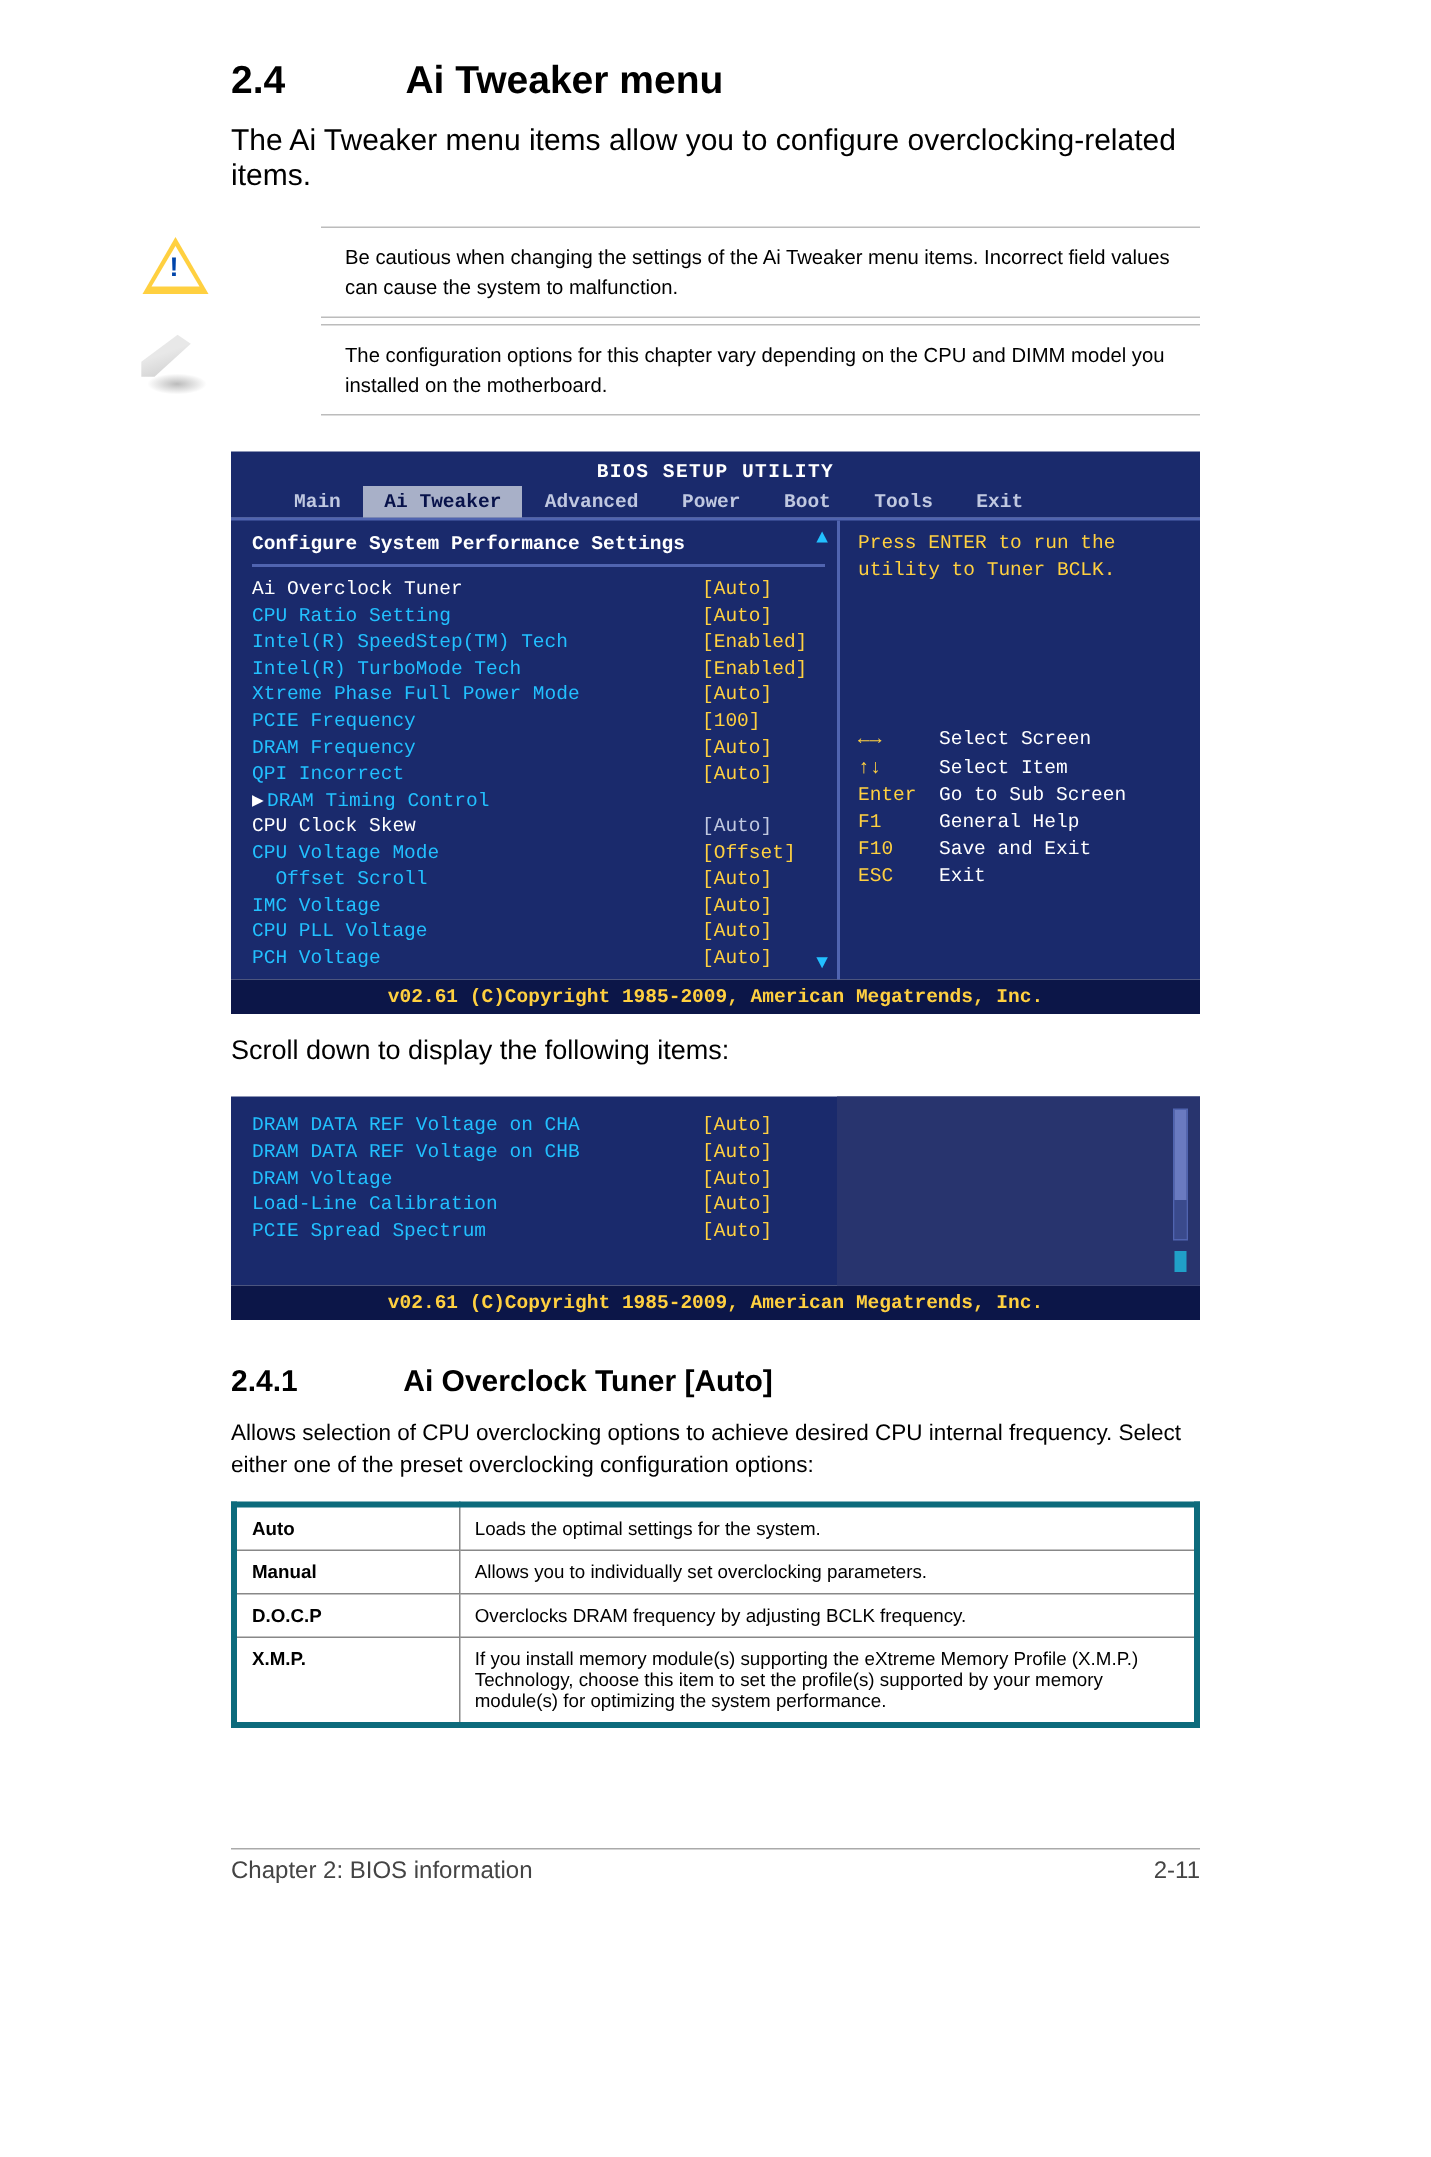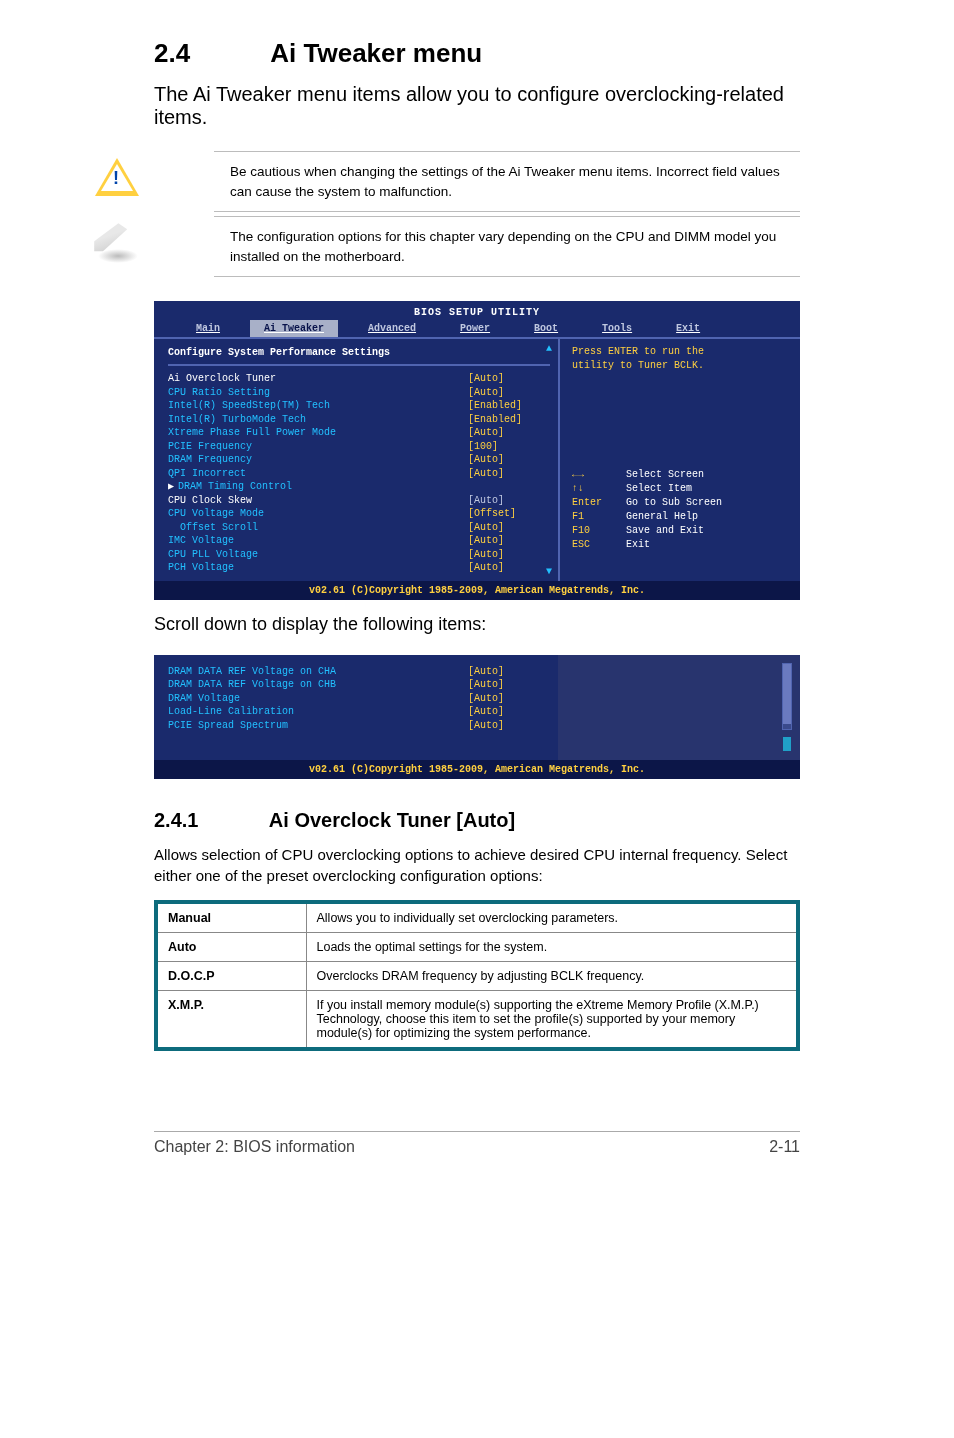--- a/index.html
+++ b/index.html
@@ -29,24 +29,24 @@
   .callout-icon{position:absolute;left:-64px;top:2px;width:54px;height:48px;display:flex;align-items:center;justify-content:center;}
 
   .icon-triangle{width:0;height:0;border-left:22px solid transparent;border-right:22px solid transparent;border-bottom:38px solid #ffd040;position:relative;}
   .icon-triangle::before{content:"";position:absolute;left:-16px;top:6px;width:0;height:0;border-left:16px solid transparent;border-right:16px solid transparent;border-bottom:27px solid #fff;}
   .icon-triangle .bang{position:absolute;left:-4px;top:10px;font-weight:bold;color:#0044aa;font-size:18px;}
   .icon-pen{width:44px;height:40px;background:linear-gradient(160deg,#e8e8e8 40%,#bcbcbc 100%);clip-path:polygon(5% 55%,60% 10%,80% 25%,25% 80%,5% 80%);border:1px solid #9a9a9a;border-radius:6px;}
   .icon-pen-wrap{position:relative;width:50px;height:46px;}
   .icon-pen-wrap .shadow{position:absolute;left:6px;top:30px;width:40px;height:14px;border-radius:50%;background:radial-gradient(ellipse,#bbb 0%,transparent 70%);}
 
   
-  .bios{margin:20px 0 14px 0;font-family:"Courier New", monospace;font-size:10px;color:var(--bios-white);}
+  .bios{margin:20px 0 14px 0;font-family:"Courier New", monospace;font-size:13px;color:var(--bios-white);}
   .bios-title-bar{background:var(--bios-bg);padding:2px 0 0 0;}
   .bios-title{color:var(--bios-white);text-align:center;font-weight:bold;letter-spacing:1px;padding:4px 0 0 0;}
-  .bios-tabs{display:flex;gap:16px;align-items:flex-end;padding:2px 10px 0 28px;text-decoration:underline;}
+  .bios-tabs{display:flex;gap:1px;align-items:flex-end;padding:2px 10px 0 28px;}
   .bios-tab{color:var(--bios-grey);font-weight:bold;padding:3px 14px 3px 14px;}
   .bios-tab.active{background:var(--tab-highlight);color:#08124a;}
   .bios-body{display:flex;background:var(--bios-bg);border-top:2px solid #5064b0;}
   .bios-left{flex:1;padding:6px 8px 6px 14px;position:relative;}
   .bios-right{width:242px;border-left:2px solid #5064b0;padding:6px 10px 8px 12px;color:var(--bios-cyan);}
   .cfg-head{color:var(--bios-white);font-weight:bold;padding:2px 0 6px 0;border-bottom:2px solid #5064b0;margin-bottom:6px;}
   .bios-row{display:flex;white-space:pre;line-height:1.35;}
   .bios-row .lbl{color:var(--bios-cyan);flex:0 0 300px;overflow:hidden;}
   .bios-row .lbl.white{color:var(--bios-white);}
   .bios-row .val{color:var(--bios-yellow);}
@@ -190,26 +190,26 @@
 
   <h2 class="sub">
     <span class="num">2.4.1</span>
     <span>Ai Overclock Tuner [Auto]</span>
   </h2>
   <p class="body-p">Allows selection of CPU overclocking options to achieve desired CPU internal frequency. Select either one of the preset overclocking configuration options:</p>
 
   <table class="opts">
     <tbody id="opts-body">
         <tr>
+          <th>Auto</th>
+          <td>Loads the optimal settings for the system.</td>
+        </tr>
+        <tr>
           <th>Manual</th>
           <td>Allows you to individually set overclocking parameters.</td>
-        </tr>
-        <tr>
-          <th>Auto</th>
-          <td>Loads the optimal settings for the system.</td>
         </tr>
         <tr>
           <th>D.O.C.P</th>
           <td>Overclocks DRAM frequency by adjusting BCLK frequency.</td>
         </tr>
         <tr>
           <th>X.M.P.</th>
           <td>If you install memory module(s) supporting the eXtreme Memory Profile (X.M.P.) Technology, choose this item to set the profile(s) supported by your memory module(s) for optimizing the system performance.</td>
         </tr>
       </tbody>

